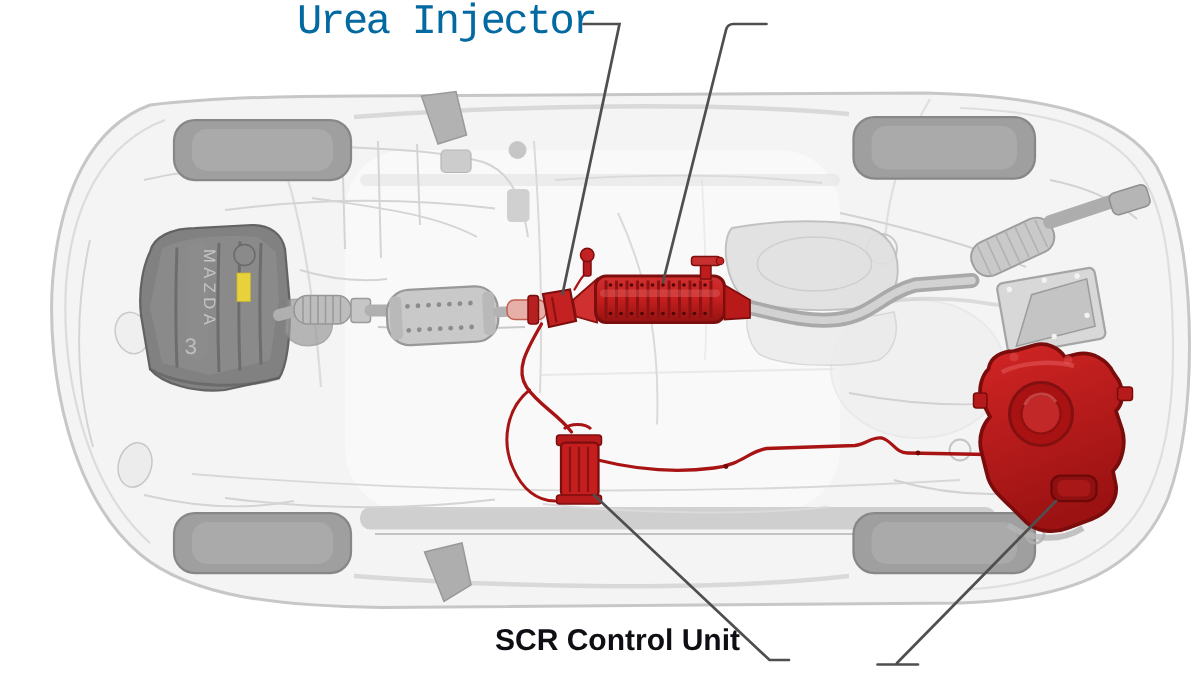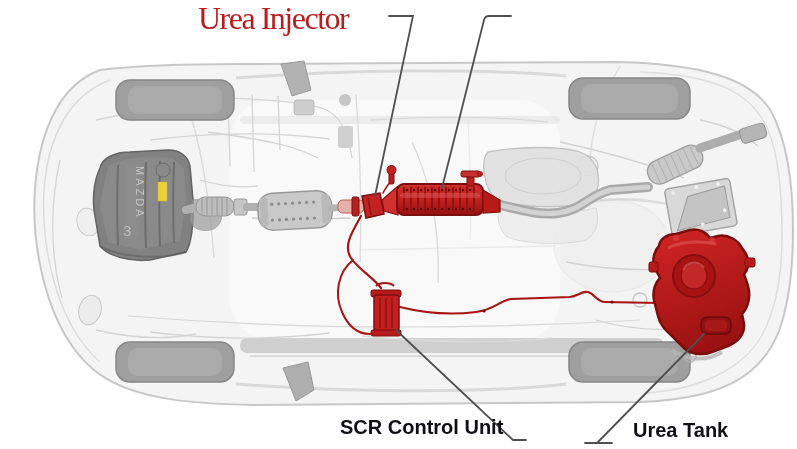--- a/index.html
+++ b/index.html
@@ -1,25 +1,25 @@
 <!DOCTYPE html>
 <html><head>
 <meta charset="utf-8">
 <style>
   html,body{margin:0;padding:0;background:#ffffff;}
   .stage{position:relative;width:797px;height:449px;background:#ffffff;overflow:hidden;
          font-family:"Liberation Sans",sans-serif;}
   .stage svg{position:absolute;left:0;top:0;}
-  .callout-top{position:absolute;font-family:Liberation Serif, serif;font-size:32px;
-               color:#b91c1c;white-space:nowrap;line-height:1.1;}
+  .callout-top{position:absolute;font-family:Liberation Mono, monospace;font-size:28px;
+               color:#0369a1;white-space:nowrap;line-height:1.1;}
   .lbl-injector{left:198px;top:1px;letter-spacing:-1.5px;}
   .lbl-converter{left:512px;top:1px;letter-spacing:0;}
   .callout-bottom{position:absolute;font-family:"Liberation Sans",sans-serif;font-weight:bold;
                   font-size:20px;color:#0e0e14;white-space:nowrap;}
-  .lbl-unit{left:340px;top:416px;text-align:right;}
+  .lbl-unit{left:330px;top:416px;text-align:right;}
   .lbl-tank{left:633px;top:419px;}
 </style>
 </head>
 <body>
 
 <div class="stage">
 
 <svg width="797" height="449" viewBox="0 0 797 449">
   <defs>
     <linearGradient id="tankGrad" x1="0" y1="0" x2="0.3" y2="1">
@@ -305,15 +305,14 @@
   <g fill="none" stroke="#4f4f4f" stroke-width="1.8" stroke-linecap="round">
     <path d="M 389,16 L 413,16 L 375,196"></path>
     <path d="M 511,16 L 489,16 Q 485,16 484,20 L 442,188"></path>
     <path d="M 396,330 L 513,440 L 526,440"></path>
     <path d="M 704,334 L 598,442 M 585,443 L 612,443"></path>
   </g>
 </svg>
 
 <div class="callout-top lbl-injector">Urea Injector</div>
 <div class="callout-bottom lbl-unit">SCR Control Unit</div>
-<div class="callout-bottom lbl-tank">Urea Tank</div>
 
 </div>
 
 </body></html>

